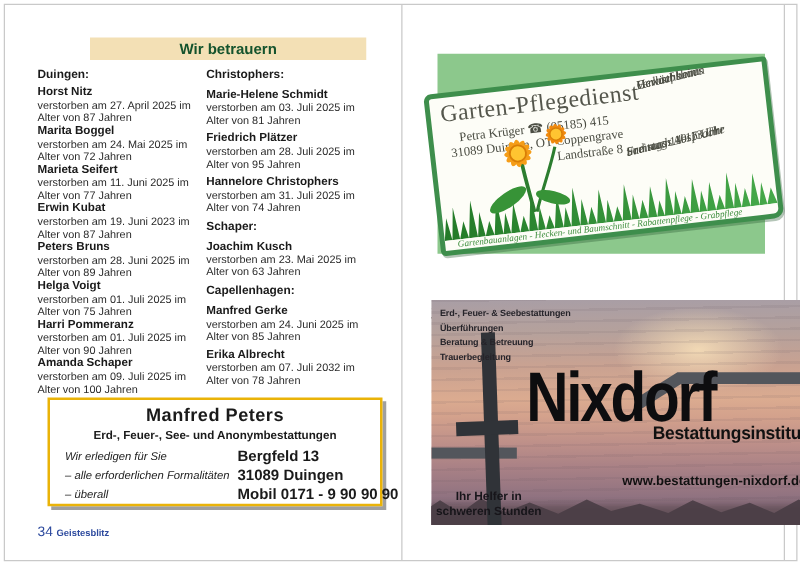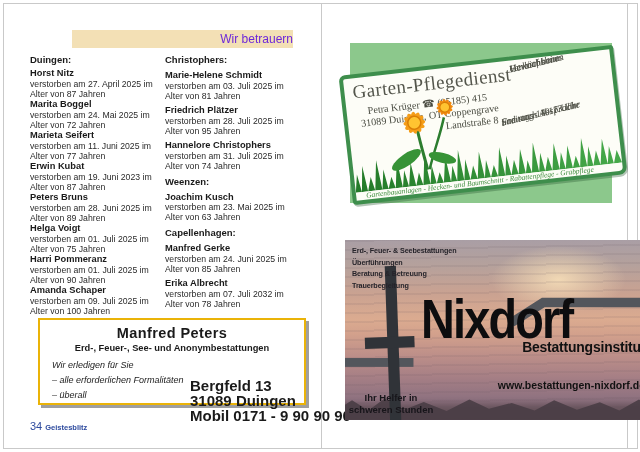--- a/index.html
+++ b/index.html
@@ -3,40 +3,40 @@
 <meta charset="utf-8">
 <style>
   html,body{margin:0;padding:0;background:#fff;}
   .canvas{position:relative;width:640px;height:452px;background:#ffffff;overflow:hidden;
           font-family:"Liberation Sans","DejaVu Sans",sans-serif;color:#1a1a1a;}
   .frame{position:absolute;left:3px;top:3px;width:633px;height:444px;border:1px solid #c9c9c9;}
   .vline{position:absolute;top:4px;bottom:4px;width:1px;background:#c9c9c9;}
 
   
   .memorial-header{position:absolute;left:72px;top:30px;width:221px;height:18px;background:#f3e0b5;
-    color:#6d28d9;font-weight:normal;font-size:12px;line-height:18px;text-align:right;}
+    color:#14532d;font-weight:bold;font-size:12px;line-height:18px;text-align:center;}
   .col{position:absolute;top:54px;}
   .col1{left:30px;width:133px;}
   .col2{left:165px;width:142px;}
   .town-h{font-size:9.5px;font-weight:bold;line-height:11px;margin-bottom:3px;}
   .town{margin-top:5px;}
   .col div.town:first-of-type{margin-top:0;}
   .entry{margin-bottom:.5px;}
   .col2 .entry{margin-bottom:4.5px;}
   .col2 .town-h{margin-bottom:5px;}
   .e-name{font-size:9.3px;font-weight:bold;line-height:10.5px;white-space:nowrap;}
   .e-line{font-size:8.7px;line-height:10px;color:#2a2a2a;white-space:nowrap;}
 
   .ad-box{position:absolute;left:38px;top:318px;width:264px;height:83px;background:#fff;
     border:2px solid #eab308;box-shadow:3px 3px 0 #9f9f9f;}
   .ad-box .t{margin-top:5px;text-align:center;font-size:14.5px;font-weight:bold;letter-spacing:.4px;}
   .ad-box .s{margin-top:2px;text-align:center;font-size:9.3px;font-weight:bold;}
   .ad-rows{position:relative;margin-top:5px;height:48px;}
   .ad-left{position:absolute;left:12px;top:0;font-size:9px;font-style:italic;color:#222;}
-  .ad-right{position:absolute;left:150px;top:0;font-size:15px;font-weight:bold;margin-top:20px;}
+  .ad-right{position:absolute;left:150px;top:0;font-size:12px;font-weight:bold;}
   .ad-left div,.ad-right div{line-height:15px;white-space:nowrap;}
 
   .page-footer{position:absolute;left:30px;top:416px;color:#2d4a9e;white-space:nowrap;}
   .page-footer .num{font-size:11px;font-weight:normal;}
   .page-footer .mag{font-size:7.5px;font-weight:bold;margin-left:3px;}
 
   
   .g-bg{position:absolute;left:350px;top:43px;width:262px;height:160px;background:#8cc88c;}
   .g-card{position:absolute;left:345px;top:60px;width:268px;height:122px;background:#fdfdf7;
     border:4px solid #3e8e4c;border-radius:6px 3px 8px 4px;transform:rotate(-6.5deg);
@@ -171,21 +171,21 @@
 
             <div class="entry">
               <div class="e-name">Hannelore Christophers</div>
               <div class="e-line">verstorben am 31. Juli 2025 im</div>
               <div class="e-line">Alter von 74 Jahren</div>
             </div>
           </div>
       </div>
 
       <div class="town">
-        <div class="town-h">Weenzen:</div>
+        <div class="town-h">Schaper:</div>
         <div>
 
             <div class="entry">
               <div class="e-name">Joachim Kusch</div>
               <div class="e-line">verstorben am 23. Mai 2025 im</div>
               <div class="e-line">Alter von 63 Jahren</div>
             </div>
           </div>
       </div>
 

